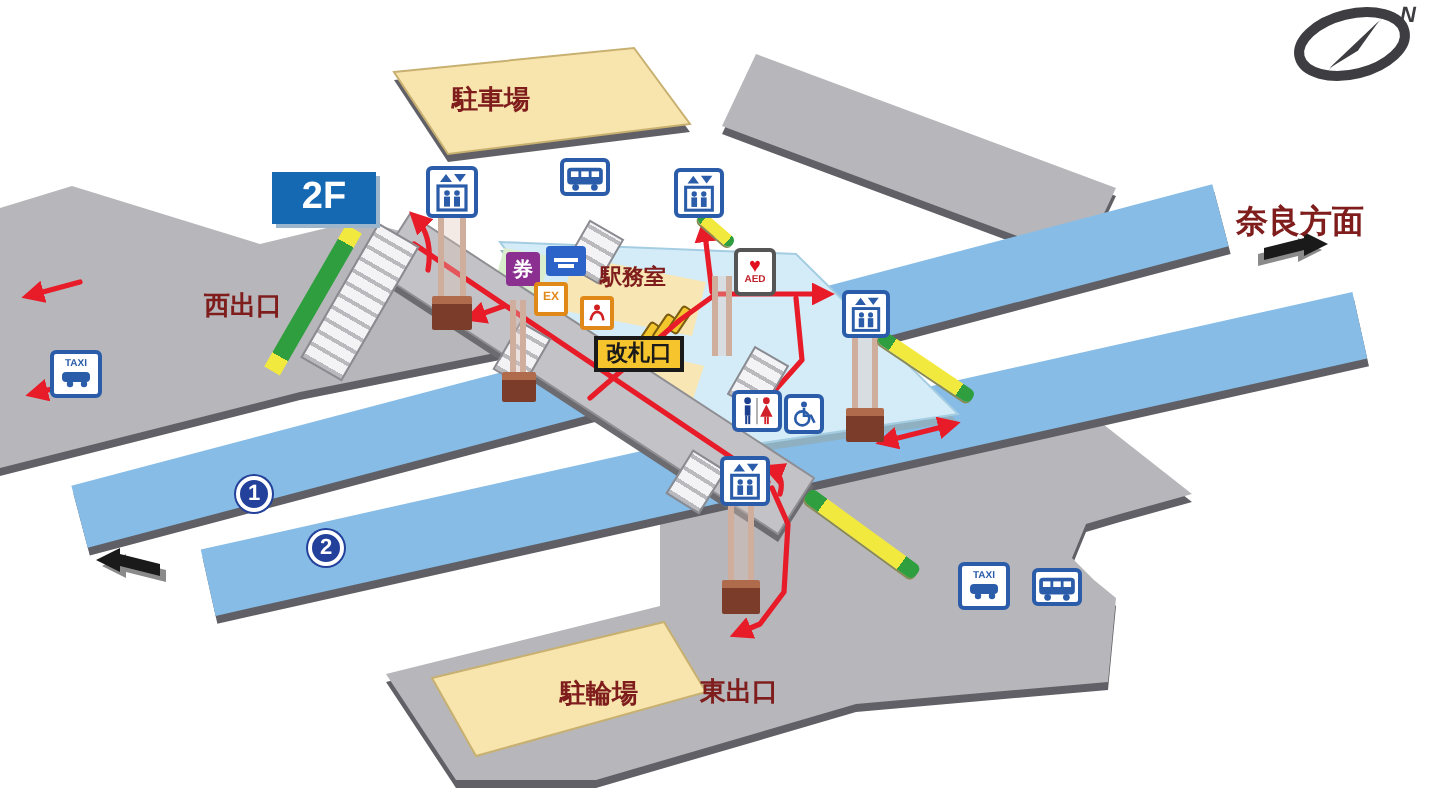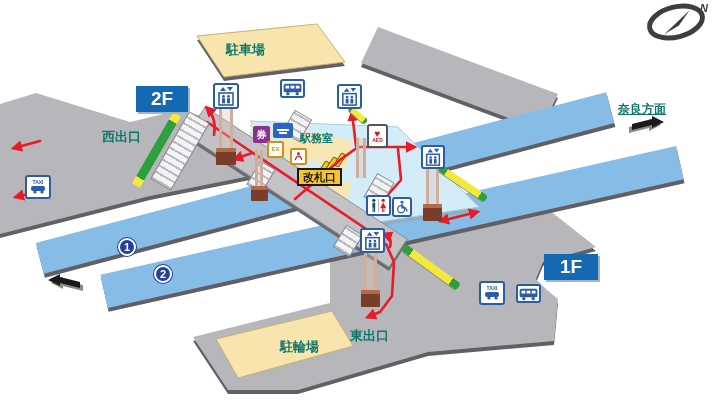--- a/index.html
+++ b/index.html
@@ -1,21 +1,21 @@
 <!DOCTYPE html>
 <html><head>
 <meta charset="utf-8">
 <style>
   html,body{margin:0;padding:0;background:#fff;}
   .stage{position:relative;width:720px;height:400px;overflow:hidden;background:#fff;
          font-family:"Liberation Sans","DejaVu Sans",sans-serif;}
   .stage *{box-sizing:border-box;}
   svg.base{position:absolute;left:0;top:0;}
-  .lbl{position:absolute;font-weight:bold;color:#0f766e;white-space:nowrap;}
-  .fs13{font-size:13px;} .fs12{font-size:12px;text-decoration:underline;} .fs11{font-size:11px;}
+  .lbl{position:absolute;font-weight:bold;color:#7f1d1d;white-space:nowrap;}
+  .fs13{font-size:13px;} .fs12{font-size:16px;} .fs11{font-size:11px;}
   .badge{position:absolute;background:#1569b3;color:#fff;font-weight:bold;font-size:19px;
          display:flex;align-items:center;justify-content:center;box-shadow:2px 2px 0 #9bb6cc;}
   .numcirc{position:absolute;width:18px;height:18px;border-radius:50%;background:#23409a;
            color:#fff;font-size:11px;font-weight:bold;display:flex;align-items:center;
            justify-content:center;border:2px solid #fff;box-shadow:0 0 0 1px #23409a;}
   .gatelbl{position:absolute;background:#f6c52e;border:2px solid #1a1a1a;color:#1a1a1a;
            font-size:11px;font-weight:bold;padding:1px 4px;line-height:12px;}
   .icon{position:absolute;background:#fff;border:2px solid #2a5caa;border-radius:3px;
         display:flex;align-items:center;justify-content:center;flex-direction:column;}
   .icon.red{border-color:#555;}
@@ -155,30 +155,27 @@
 <div class="shaft" style="left:364px;top:250px;width:13px;height:48px;"></div>
 <div class="car" style="left:361px;top:290px;width:19px;height:17px;"></div>
 
 <div class="ramp" style="left:347px;top:112px;width:22px;height:6px;transform:rotate(41deg);"></div>
 <div class="ramp" style="left:435px;top:180px;width:56px;height:7px;transform:rotate(34deg);"></div>
 <div class="ramp" style="left:397px;top:263px;width:68px;height:8px;transform:rotate(36deg);"></div>
 
 <div class="badge" style="left:136px;top:86px;width:52px;height:26px;">
   <span>2F</span>
 </div>
-<div class="badge" style="left:544px;top:254px;width:54px;height:26px;">
-  <span>1F</span>
-</div>
 
 <div class="lbl fs13" style="left:226px;top:41px;">駐車場</div>
 <div class="lbl fs13" style="left:244px;top:338px;padding-left:36px;">駐輪場</div>
 <div class="lbl fs11" style="left:300px;top:131px;">駅務室</div>
 <div class="gatelbl" style="left:297px;top:168px;">改札口</div>
-<div class="lbl fs13" style="left:102px;top:128px;">西出口</div>
-<div class="lbl fs13" style="left:350px;top:327px;">東出口</div>
+<div class="lbl fs13" style="left:102px;top:144px;">西出口</div>
+<div class="lbl fs13" style="left:350px;top:337px;">東出口</div>
 
 <div class="lbl fs12" style="left:618px;top:101px;">奈良方面</div>
 
 <div class="ntxt" style="left:700px;top:2px;">N</div>
 
 <div class="numcirc" style="left:118px;top:238px;">
   <span>1</span>
 </div>
 <div class="numcirc" style="left:154px;top:265px;">
   <span>2</span>

